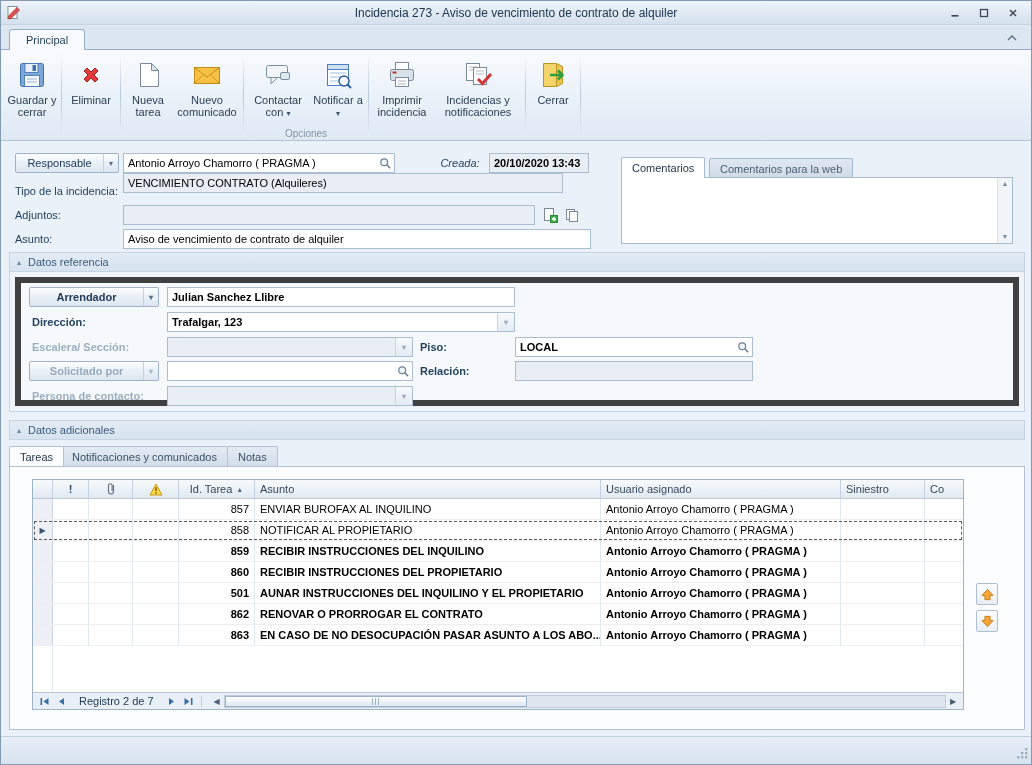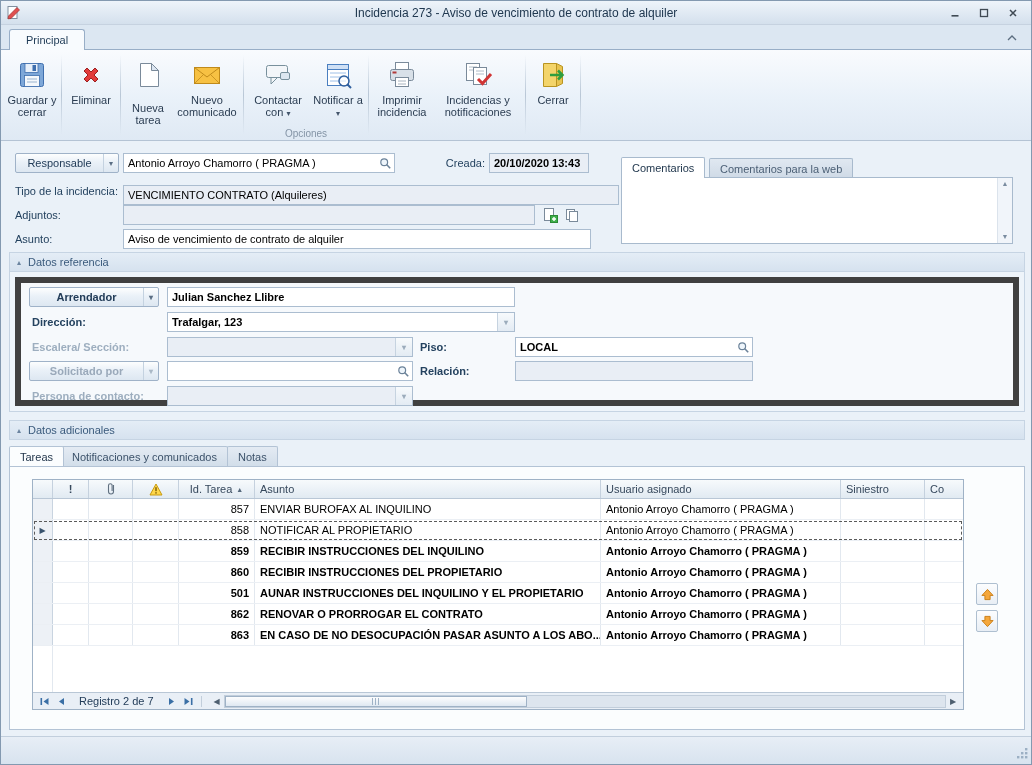--- a/index.html
+++ b/index.html
@@ -168,21 +168,21 @@
         <span class="ricon">
           <svg width="32" height="32" viewBox="0 0 32 32">
               <path d="M9 12 L12 9 L16 13 L20 9 L23 12 L19 16 L23 20 L20 23 L16 19 L12 23 L9 20 L13 16 Z" fill="#e23b3b" stroke="#9c1f1f"></path>
             </svg>
         </span>
         <span class="rlabel">Eliminar</span>
       </div>
     </div>
     <div class="rsep"></div>
     <div class="rgroup">
-      <div class="rbtn" style="width:50px;gap:8px;">
+      <div class="rbtn" style="width:50px;">
         <span class="ricon">
           <svg width="32" height="32" viewBox="0 0 32 32">
               <path d="M8.5 4.5 h11 l7 7 v16 h-18 z" fill="#fff" stroke="#7a8a9a"></path>
               <path d="M19.5 4.5 v7 h7 z" fill="#dce6f2" stroke="#7a8a9a"></path>
             </svg>
         </span>
         <span class="rlabel">Nueva tarea</span>
       </div>
       <div class="rbtn" style="width:68px;">
         <span class="ricon">
@@ -279,37 +279,37 @@
     </div>
     <div class="field" style="left:122px;top:12px;width:272px;">
       <span class="fval">Antonio Arroyo Chamorro ( PRAGMA )</span>
       <span class="magbtn">
         <svg width="13" height="13" viewBox="0 0 13 13">
             <circle cx="5.2" cy="5.2" r="3.4" fill="#eef5fb" stroke="#6b8299" stroke-width="1.2"></circle>
             <line x1="7.8" y1="7.8" x2="11.2" y2="11.2" stroke="#6b8299" stroke-width="1.6"></line>
           </svg>
       </span>
     </div>
-    <div class="flabel" style="left:434px;top:16px;width:50px;text-align:right;">Creada:</div>
+    <div class="flabel" style="left:434px;top:16px;width:50px;text-align:center;font-style:italic;">Creada:</div>
     <div class="field ro bold" style="left:488px;top:12px;width:100px;">
       <span class="fval">20/10/2020 13:43</span>
     </div>
 
     <div class="ctab active" style="left:620px;top:16px;">Comentarios</div>
     <div class="ctab inactive" style="left:708px;top:17px;">Comentarios para la web</div>
     <div class="cbox" style="left:620px;top:36px;width:392px;height:67px;">
       <div class="ctext-area"></div>
       <div class="cscroll">
         <span>▲</span>
         <span>▼</span>
       </div>
     </div>
 
     <div class="flabel" style="left:14px;top:44px;">Tipo de la incidencia:</div>
-    <div class="field ro" style="left:122px;top:44px;width:496px;">
+    <div class="field ro" style="left:122px;top:32px;width:440px;">
       <span class="fval">VENCIMIENTO CONTRATO (Alquileres)</span>
     </div>
 
     <div class="flabel" style="left:14px;top:68px;">Adjuntos:</div>
     <div class="field ro" style="left:122px;top:64px;width:412px;">
       <span class="fval"></span>
     </div>
     <div class="iconbtn" style="left:540px;top:65px;">
       <svg width="16" height="16" viewBox="0 0 16 16">
           <rect x="2.5" y="1.5" width="9" height="12" fill="#fff" stroke="#7a8a9a"></rect>

